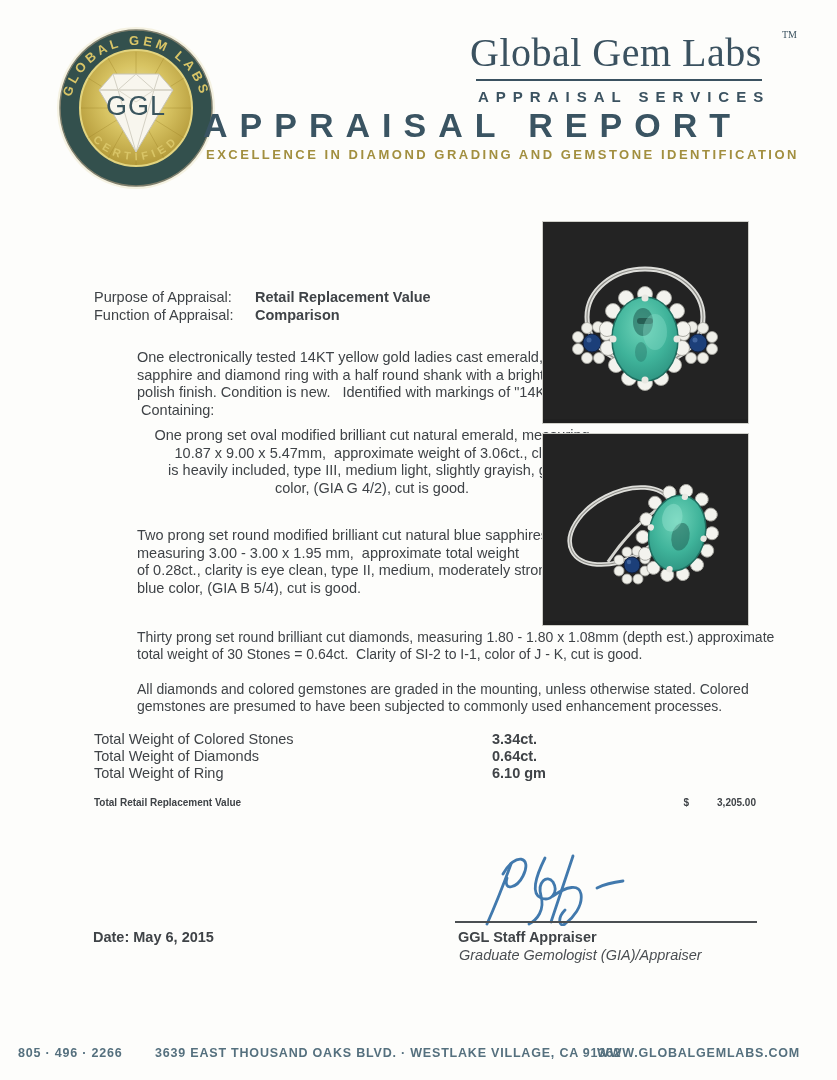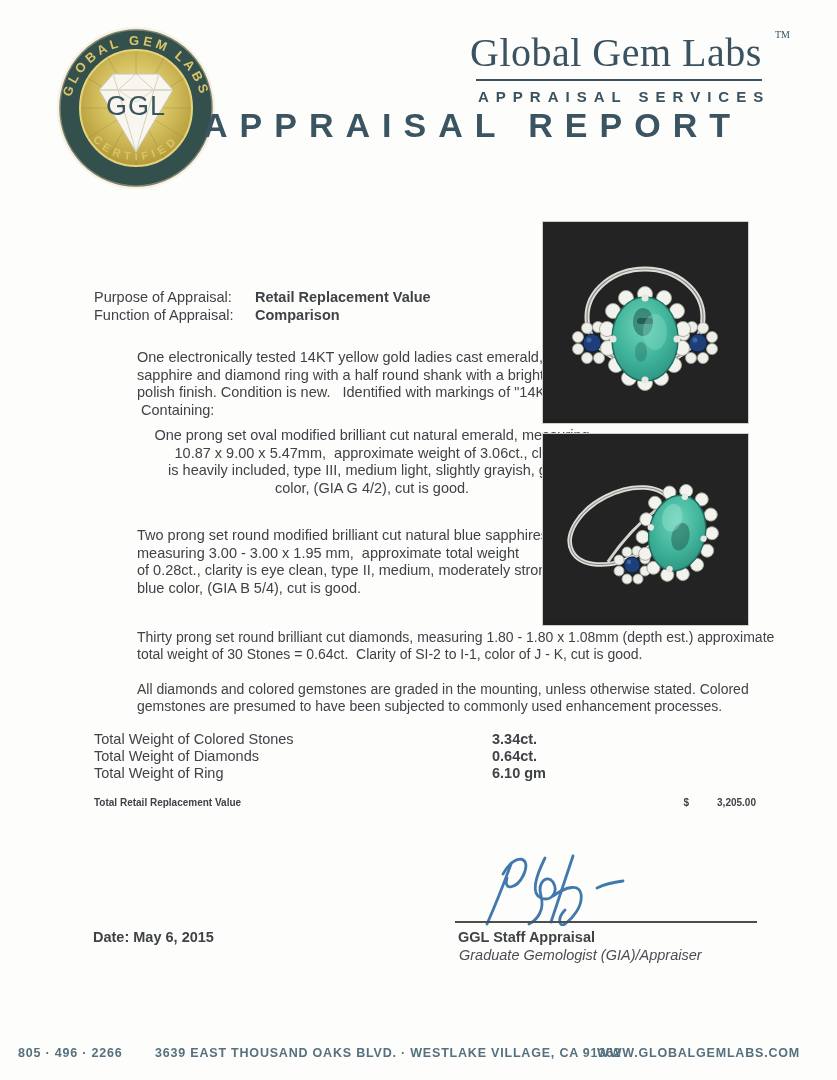--- a/index.html
+++ b/index.html
@@ -8,21 +8,21 @@
     background:#fdfdfb;overflow:hidden;
     font-family:"Liberation Sans", sans-serif;color:#3f4347;
   }
   
   .seal{position:absolute;left:56px;top:26px;}
   .brand{position:absolute;left:470px;top:30px;width:292px;text-align:center;}
   .brand-name{
     font-family:"Liberation Serif", serif;font-size:40px;color:#3b5260;
     letter-spacing:0.5px;white-space:nowrap;line-height:1;
   }
-  .brand-name sup{font-size:10px;vertical-align:28px;letter-spacing:0;margin-left:13px;}
+  .brand-name sup{font-size:10px;vertical-align:28px;letter-spacing:0;margin-left:20px;}
   .brand-rule{height:2px;background:#3b5260;margin:6px 0 7px 6px;}
   .brand-subtitle{
     font-size:15px;font-weight:600;color:#3b5260;letter-spacing:7px;
     white-space:nowrap;margin-left:8px;
   }
   .report-title{
     position:absolute;left:203px;top:108px;
     font-size:34px;font-weight:700;color:#3a5462;letter-spacing:12px;
     white-space:nowrap;line-height:1;
   }
@@ -123,20 +123,21 @@
     <text x="80" y="89" text-anchor="middle" font-family="Liberation Sans, sans-serif" font-size="27" fill="#3a555e" letter-spacing="1">GGL</text>
   </svg>
 
   <div class="brand">
     <div class="brand-name"><span>Global Gem Labs</span><sup>TM</sup></div>
     <div class="brand-rule"></div>
     <div class="brand-subtitle">APPRAISAL SERVICES</div>
   </div>
 
   <div class="report-title">APPRAISAL REPORT</div>
+  <div class="report-tagline">EXCELLENCE IN DIAMOND GRADING AND GEMSTONE IDENTIFICATION</div>
 
   <div class="meta">
     <div class="meta-row">
       <span class="meta-label">Purpose of Appraisal:</span>
       <span class="meta-value">Retail Replacement Value</span>
     </div>
     <div class="meta-row">
       <span class="meta-label">Function of Appraisal:</span>
       <span class="meta-value">Comparison</span>
     </div>
@@ -311,21 +312,21 @@
       <g fill="none" stroke="#4179ad" stroke-width="2.8" stroke-linecap="round">
         <path d="M38,16 C30,38 22,58 14,76"></path>
         <path d="M30,26 C42,4 60,8 50,28 C44,40 30,44 34,30"></path>
         <path d="M72,10 C62,30 58,46 68,50 C78,54 86,44 80,34 C74,26 64,34 68,48 C72,62 64,72 56,76"></path>
         <path d="M100,8 C92,32 84,56 78,74"></path>
         <path d="M80,48 C94,38 106,36 108,46 C110,58 100,70 92,76 C86,80 84,70 92,62"></path>
         <path d="M124,40 C132,36 142,34 150,33"></path>
       </g>
     </svg>
     <div class="sig-line"></div>
-    <div class="sig-name">GGL Staff Appraisal</div>
+    <div class="sig-name">GGL Staff Appraiser</div>
     <div class="sig-cred">Graduate Gemologist (GIA)/Appraiser</div>
   </div>
 
   <div class="date-line">Date: May 6, 2015</div>
 
   <div class="footer">
     <span class="footer-phone">805 · 496 · 2266</span>
     <span class="footer-address">3639 EAST THOUSAND OAKS BLVD. · WESTLAKE VILLAGE, CA 91362</span>
     <span class="footer-website">WWW.GLOBALGEMLABS.COM</span>
   </div>

